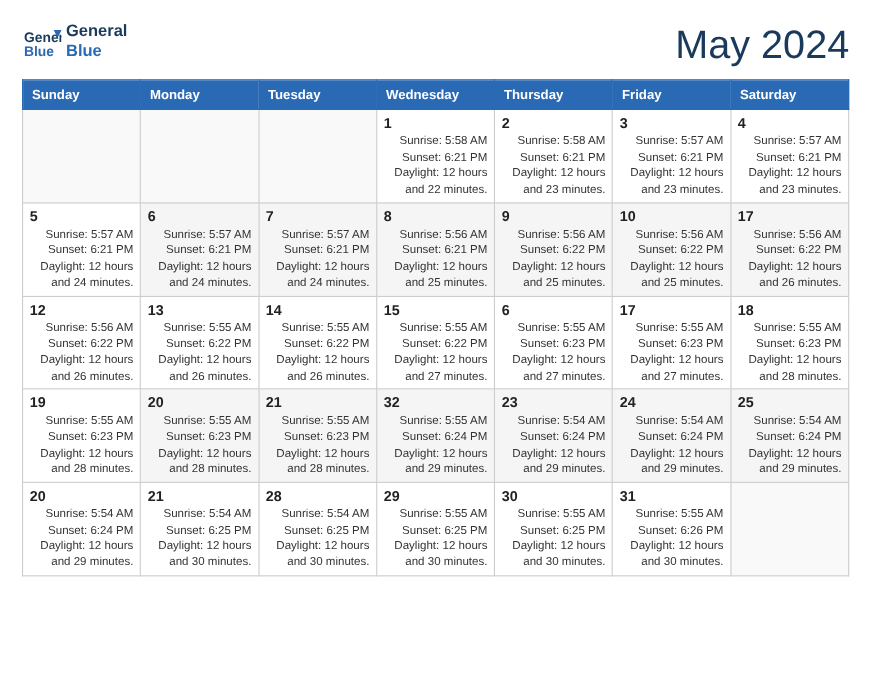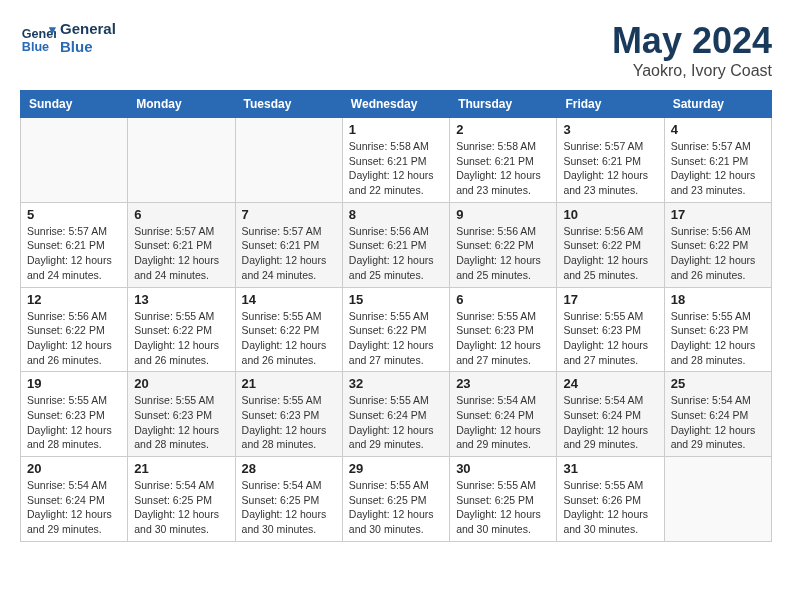--- a/index.html
+++ b/index.html
@@ -23,21 +23,21 @@
     }
     .logo-icon {
       width: 36px;
       height: 36px;
     }
     .title-block {
       text-align: right;
     }
     .month-title {
       font-size: 36px;
-      font-weight: bold;
+      font-weight: normal;
       color: #1a3a5c;
     }
     .location {
       font-size: 16px;
       color: #444;
     }
     .calendar {
       width: 100%;
       border-collapse: collapse;
       font-size: 11px;
@@ -70,20 +70,21 @@
       font-size: 13px;
       font-weight: bold;
       color: #222;
       display: block;
       margin-bottom: 2px;
     }
     .day-info {
       color: #333;
       font-size: 10.5px;
       line-height: 1.4;
+      text-align: right;
     }
     .empty-cell {
       background: #f9f9f9 !important;
     }
     
     .row-even td { background: #f0f4f8; }
     .row-odd td { background: #ffffff; }
   </style>
 </head>
 <body>
@@ -95,21 +96,20 @@
       <text x="2" y="34" font-size="14" font-weight="bold" fill="#2a6ab5">Blue</text>
       <polygon points="32,8 40,8 36,16" fill="#2a6ab5"></polygon>
     </svg>
     <div style="line-height:1.2">
       <div style="font-size:15px;font-weight:bold;color:#1a3a5c;">General</div>
       <div style="font-size:15px;font-weight:bold;color:#2a6ab5;">Blue</div>
     </div>
   </div>
   <div class="title-block">
     <div class="month-title">May 2024</div>
-    <div class="location">Yaokro, Ivory Coast</div>
   </div>
 </div>
 
 <table class="calendar">
   <thead>
     <tr>
     <th>Sunday</th>
         <th>Monday</th>
         <th>Tuesday</th>
         <th>Wednesday</th>

